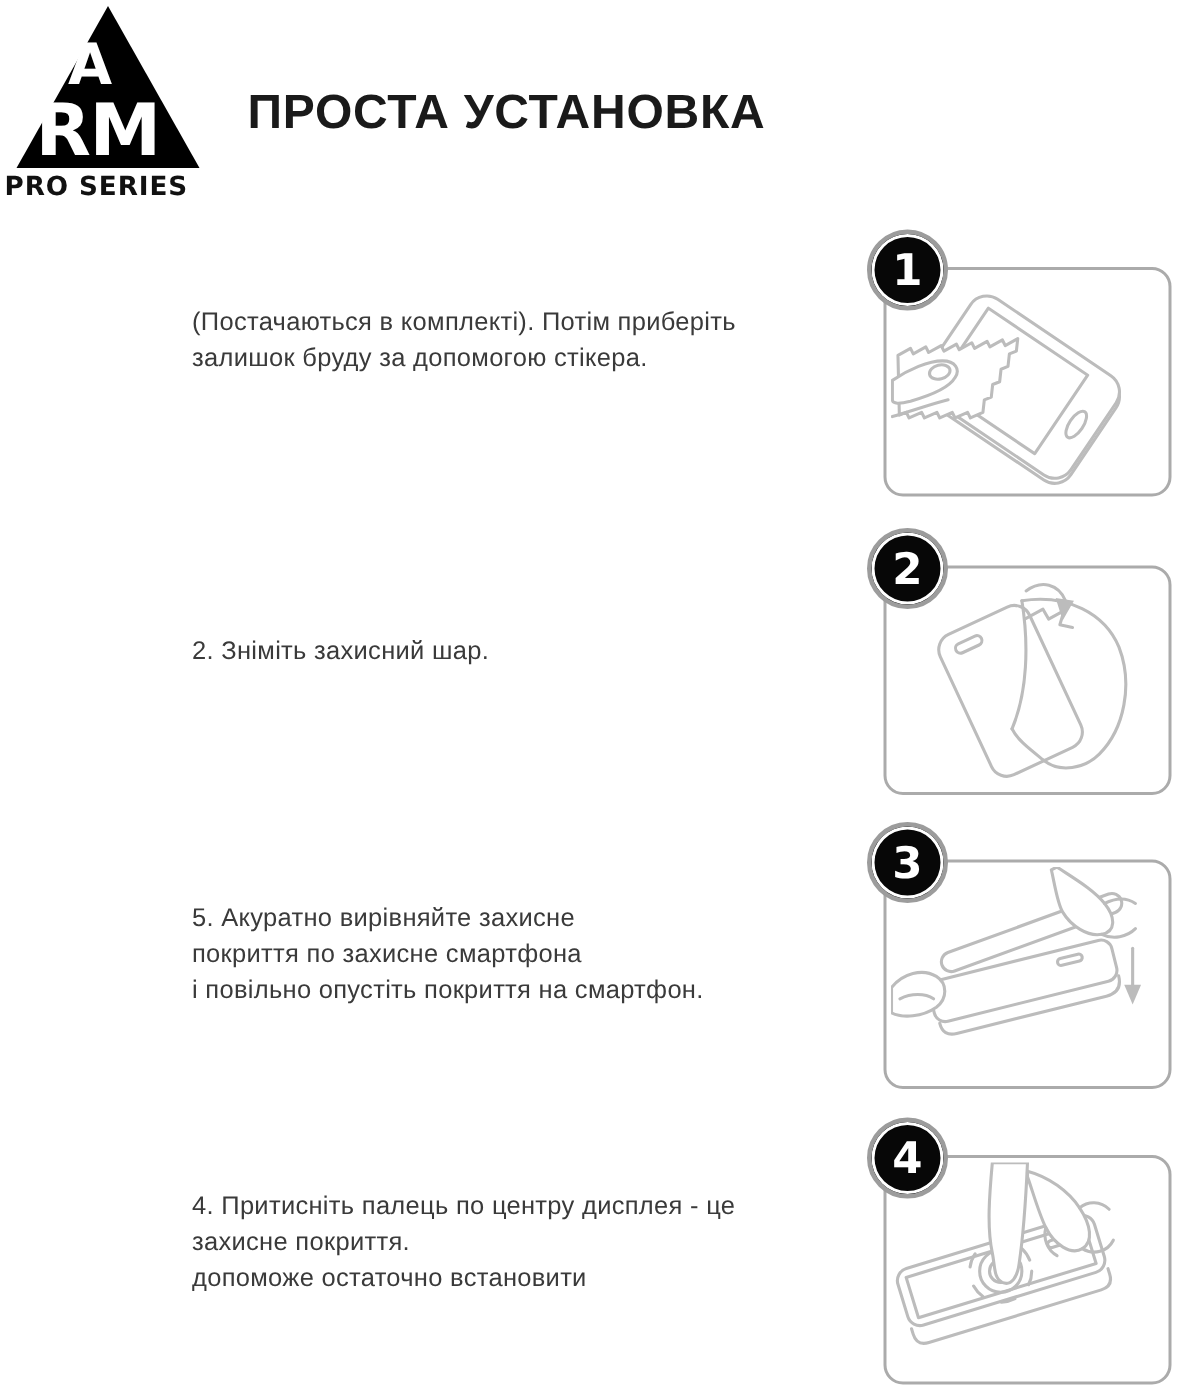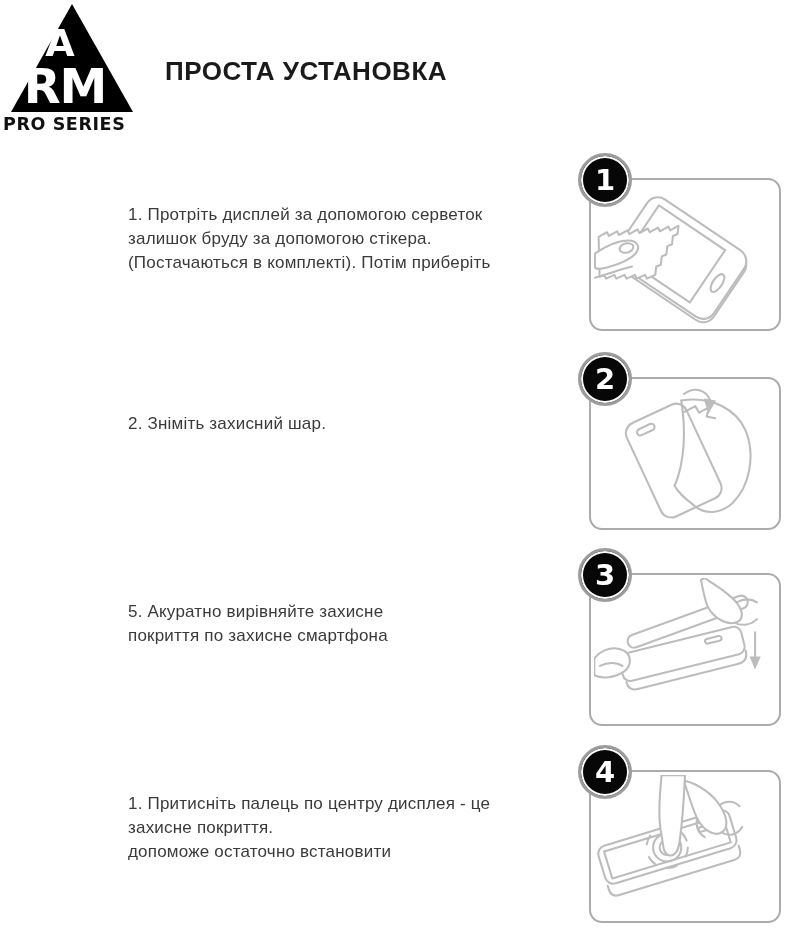--- a/index.html
+++ b/index.html
@@ -3,28 +3,28 @@
 <meta charset="utf-8">
 <style>
   html,body{margin:0;padding:0;background:#fff;}
   .page{position:relative;width:792px;height:928px;background:#ffffff;overflow:hidden;
         font-family:"Liberation Sans",sans-serif;}
 
   
   .logo{position:absolute;left:0;top:0;width:148px;height:140px;}
 
   
-  .title{position:absolute;left:165px;top:56px;font-size:26px;font-weight:bold;
+  .title{position:absolute;left:165px;top:56px;font-size:32px;font-weight:bold;
          color:#1a1a1a;letter-spacing:0.5px;white-space:nowrap;}
 
   
   .step-text{position:absolute;left:128px;color:#3a3a3a;font-size:17px;
              line-height:24px;font-weight:400;letter-spacing:0.2px;white-space:nowrap;}
   .step-text-1{top:203px;}
-  .step-text-2{top:412px;}
+  .step-text-2{top:422px;}
   .step-text-3{top:600px;}
   .step-text-4{top:792px;}
 
   
   .illus-box{position:absolute;left:589px;width:192px;height:153px;box-sizing:border-box;
              border:2px solid #ababab;border-radius:13px;background:#fff;}
   .illus-box-1{top:178px;}
   .illus-box-2{top:377px;}
   .illus-box-3{top:573px;}
   .illus-box-4{top:770px;}
@@ -50,23 +50,22 @@
   <svg class="logo" viewBox="0 0 148 140">
     <polygon points="72,4 133,112 11,112" fill="#000"></polygon>
     <text x="60" y="56" text-anchor="middle" fill="#fff" font-family="DejaVu Sans, sans-serif" font-weight="bold" font-size="38">A</text>
     <text x="65" y="103" text-anchor="middle" fill="#fff" font-family="DejaVu Sans, sans-serif" font-weight="bold" font-size="48" letter-spacing="-1">RM</text>
     <text x="3" y="130" fill="#111" font-family="DejaVu Sans, sans-serif" font-weight="bold" font-size="17.5" letter-spacing="0.6">PRO SERIES</text>
   </svg>
 
   <div class="title">ПРОСТА УСТАНОВКА</div>
 
   <div class="step-text step-text-1">
-    <div>1. Протріть дисплей за допомогою серветок</div>
+    <div>(Постачаються в комплекті). Потім приберіть</div>
     <div>залишок бруду за допомогою стікера.</div>
-    <div>(Постачаються в комплекті). Потім приберіть</div>
   </div>
   <div class="illus-box illus-box-1">
     <div class="badge">
       <span>1</span>
     </div>
     <svg viewBox="0 0 194 154" preserveAspectRatio="xMidYMid meet">
 
       <g transform="translate(64,10) rotate(34)">
         <rect class="art" x="2" y="3" width="126" height="86" rx="14"></rect>
         <rect class="art-fill" x="0" y="0" width="126" height="86" rx="14"></rect>
@@ -104,20 +103,21 @@
       <path class="art" d="M95,32 l13,-7 l4,7 l11,-6 l-3,10 l9,2"></path>
 
       <path class="art" d="M96,12 C107,4 119,7 124,19"></path>
       <polygon class="art-head" points="117,17 130,19 122,33"></polygon>
     </svg>
   </div>
 
   <div class="step-text step-text-3">
     <div>5. Акуратно вирівняйте захисне</div>
     <div>покриття по захисне смартфона</div>
+    <div>і повільно опустіть покриття на смартфон.</div>
   </div>
   <div class="illus-box illus-box-3">
     <div class="badge">
       <span>3</span>
     </div>
     <svg viewBox="0 0 194 153" preserveAspectRatio="xMidYMid meet">
 
       <g transform="translate(32,110) rotate(-14)">
         <rect class="art-fill" x="0" y="-28" width="134" height="30" rx="8"></rect>
         <rect class="art" x="94" y="-22" width="18" height="5" rx="2.5"></rect>
@@ -135,21 +135,21 @@
       <path class="art-fill" d="M118,0 C130,8 144,16 152,26 C160,36 160,46 150,48 C140,50 128,42 122,32 C118,25 116,10 114,2 Z"></path>
       <path class="art" d="M152,26 C160,22 168,22 174,26"></path>
       <path class="art" d="M150,48 C158,52 168,50 174,44"></path>
 
       <path class="art" d="M172,58 L172,86"></path>
       <polygon class="art-head" points="166,84 178,84 172,98"></polygon>
     </svg>
   </div>
 
   <div class="step-text step-text-4">
-    <div>1. Притисніть палець по центру дисплея - це</div>
+    <div>4. Притисніть палець по центру дисплея - це</div>
     <div>захисне покриття.</div>
     <div>допоможе остаточно встановити</div>
   </div>
   <div class="illus-box illus-box-4">
     <div class="badge">
       <span>4</span>
     </div>
     <svg viewBox="0 0 194 152" preserveAspectRatio="xMidYMid meet">
 
       <g transform="translate(14,116) rotate(-17)">

